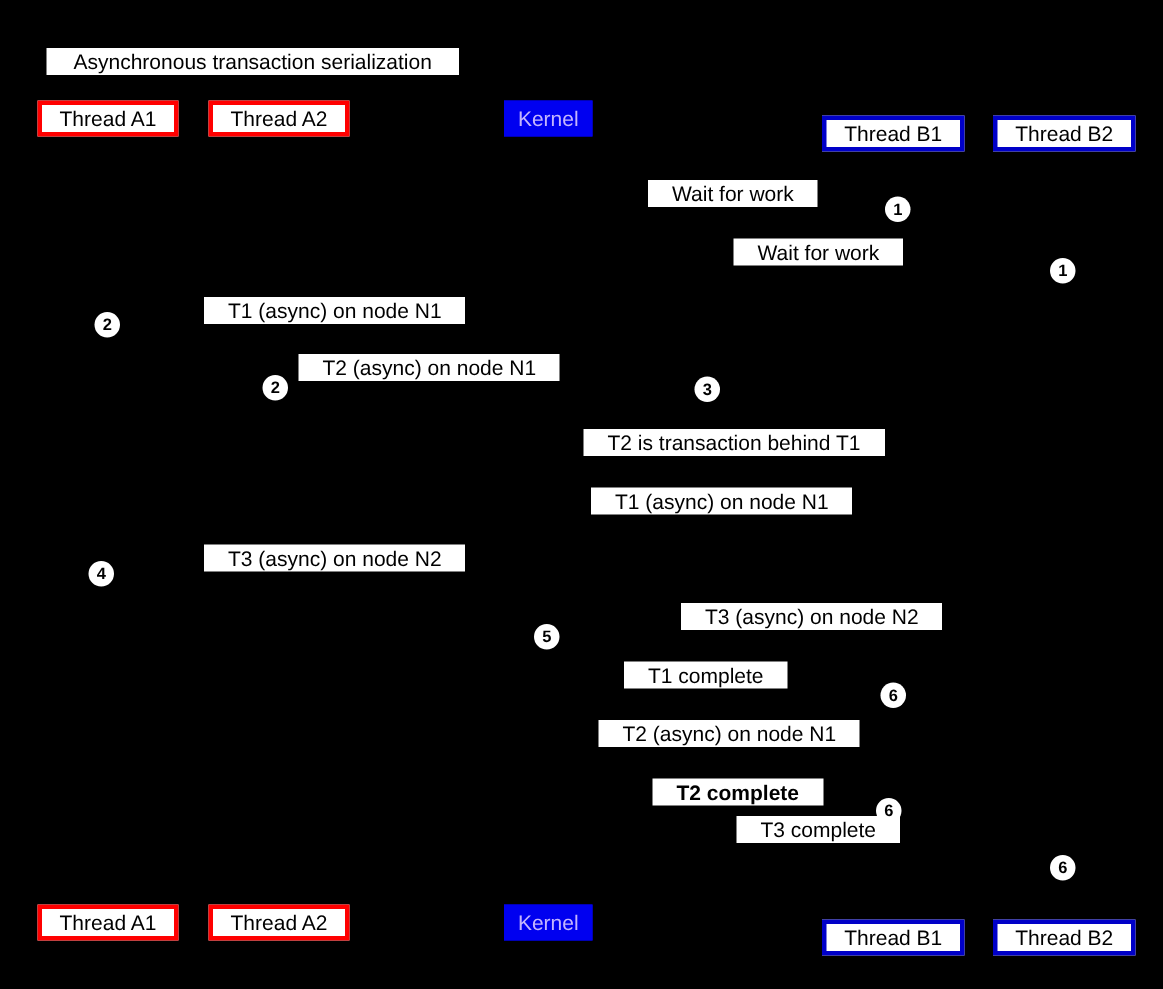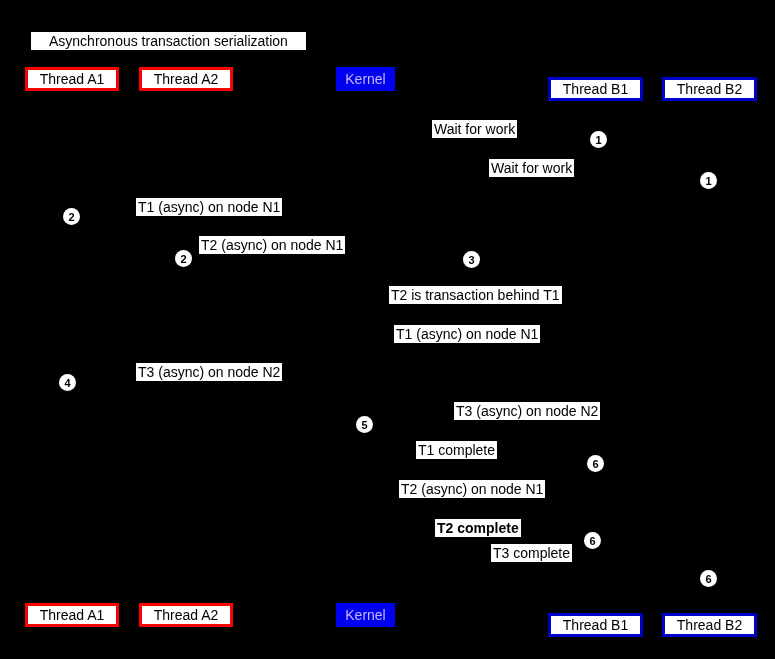--- a/index.html
+++ b/index.html
@@ -51,21 +51,21 @@
   }
   .row-top .participant    { top: 67px; }
   .row-bottom .participant { top: 603px; }
   .msg-label {
     position: absolute;
     background: #ffffff;
     color: #000000;
     font-size: 14px;
     line-height: 18px;
     height: 18px;
-    padding: 0 2px;
+    padding: 0 16px;
     white-space: nowrap;
   }
   .marker {
     position: absolute;
     width: 17px;
     height: 17px;
     border-radius: 50%;
     background: #ffffff;
     color: #000000;
     font-size: 11px;

